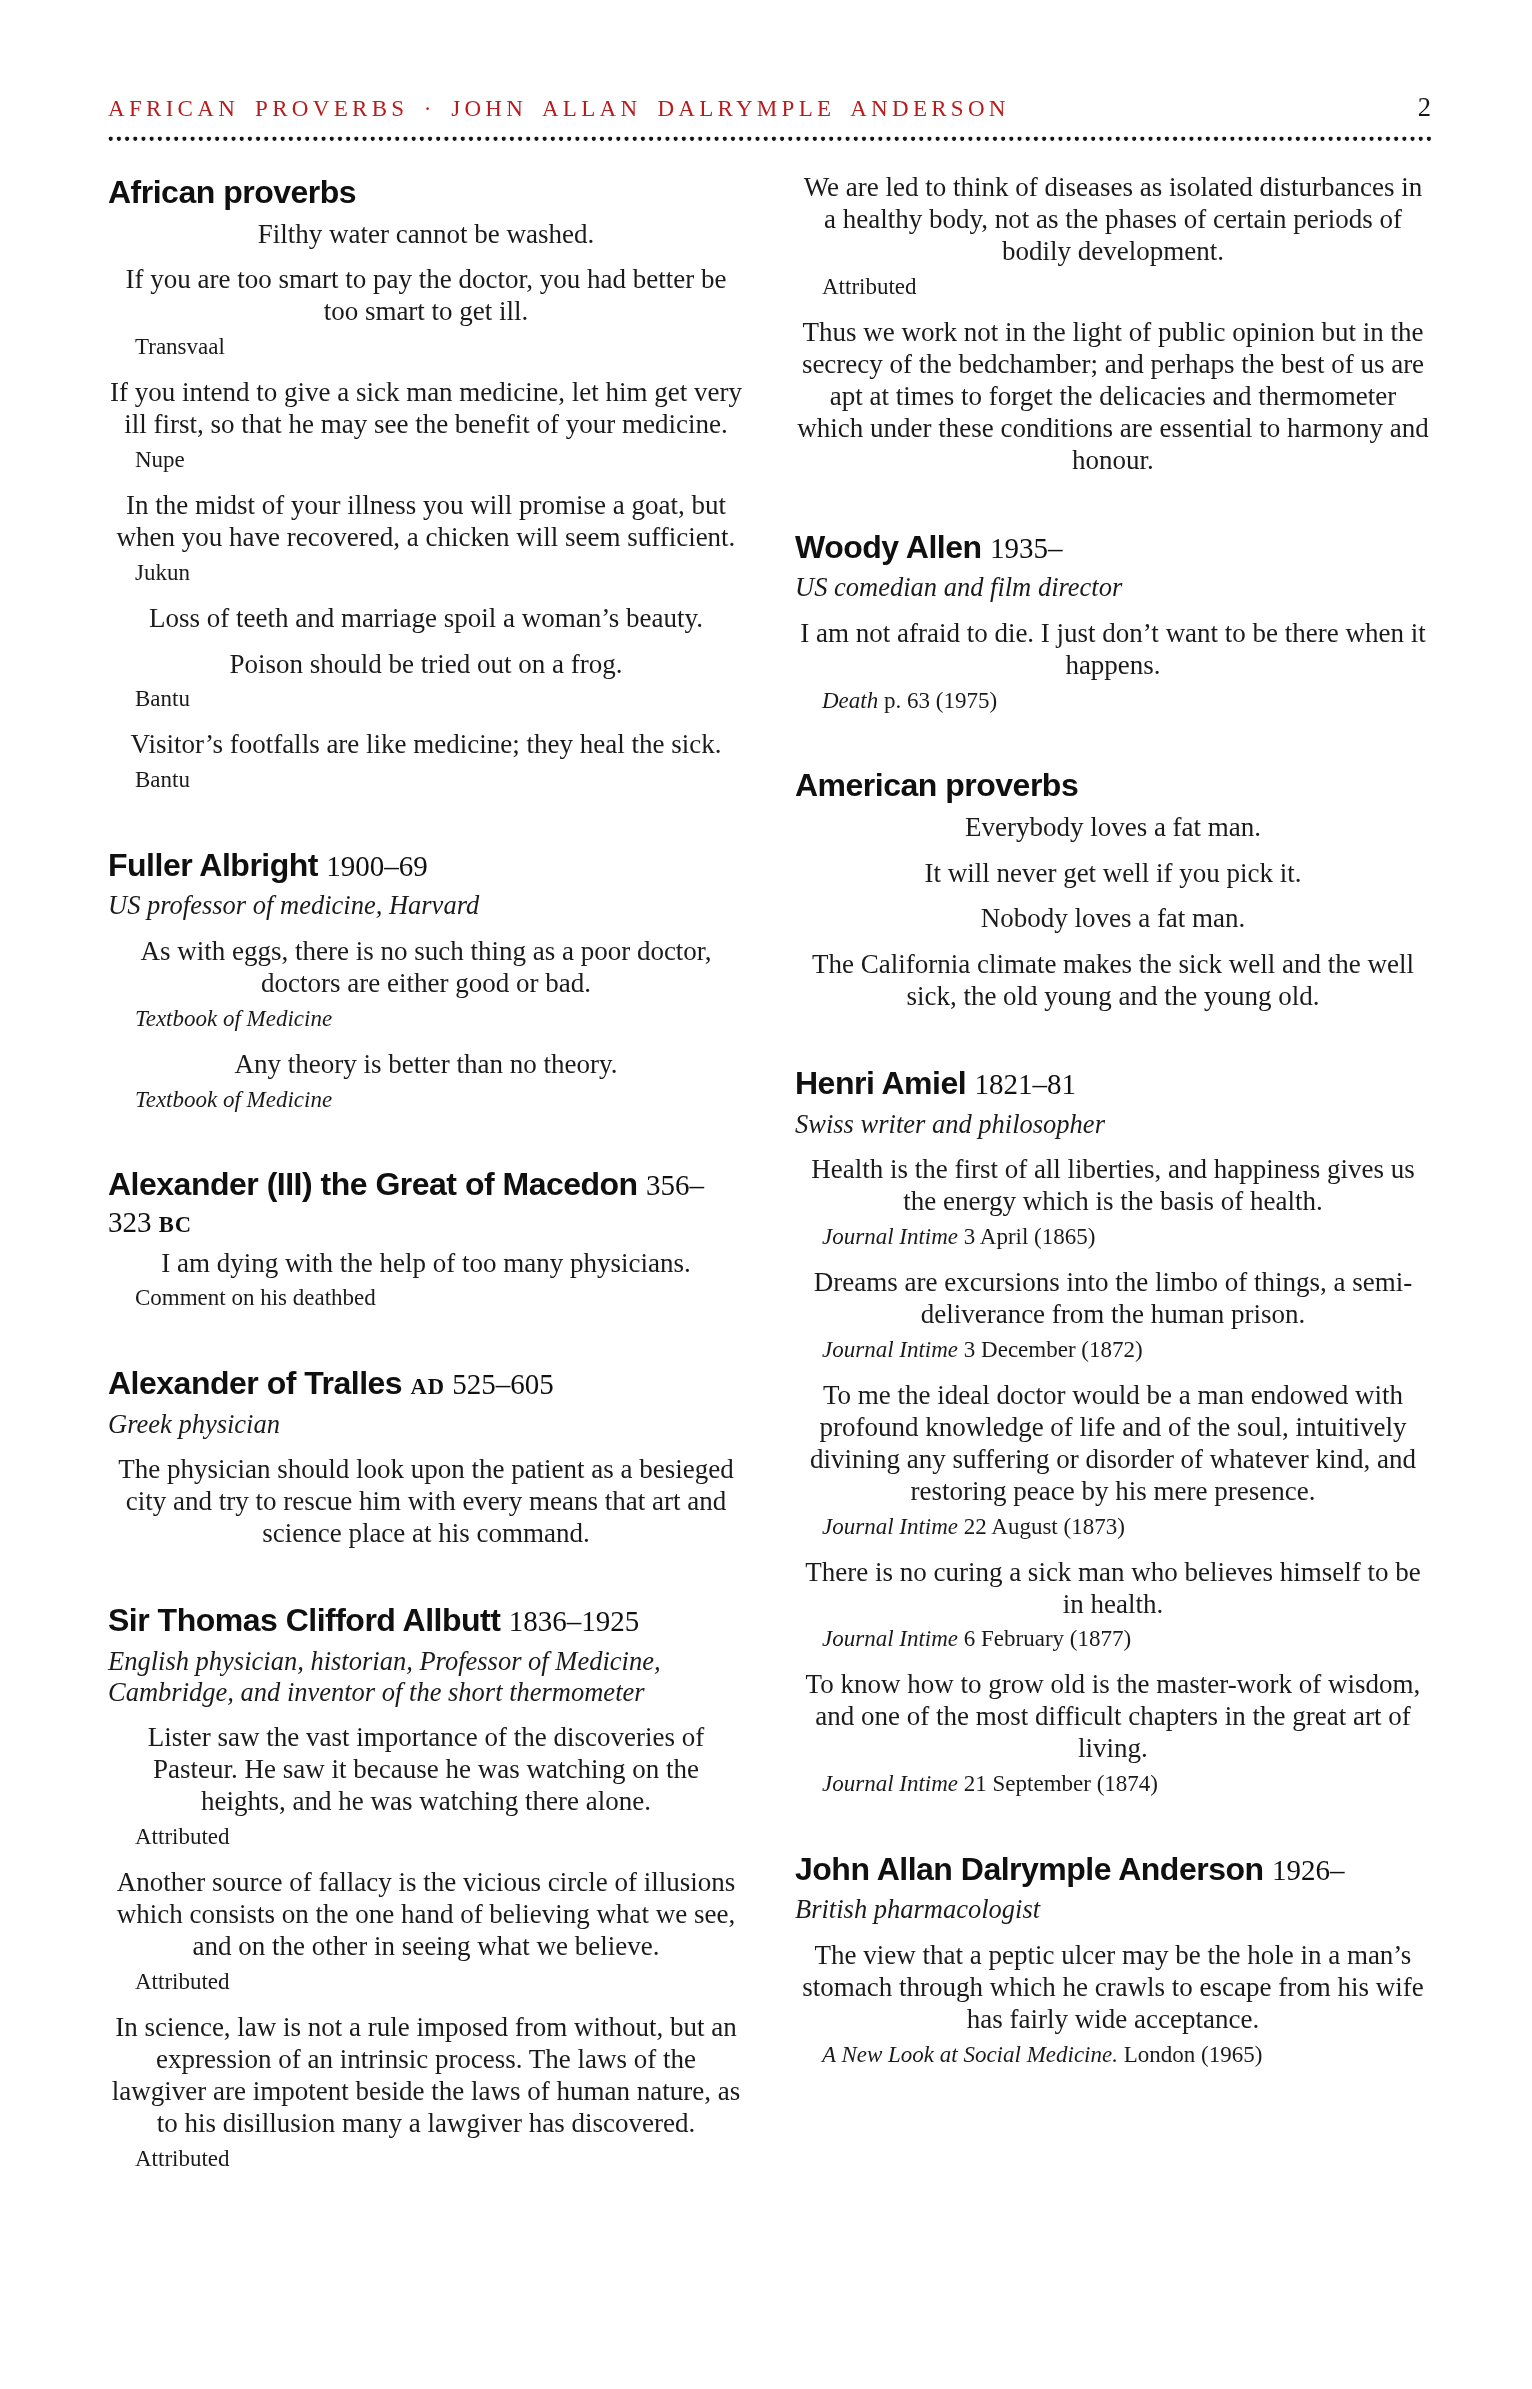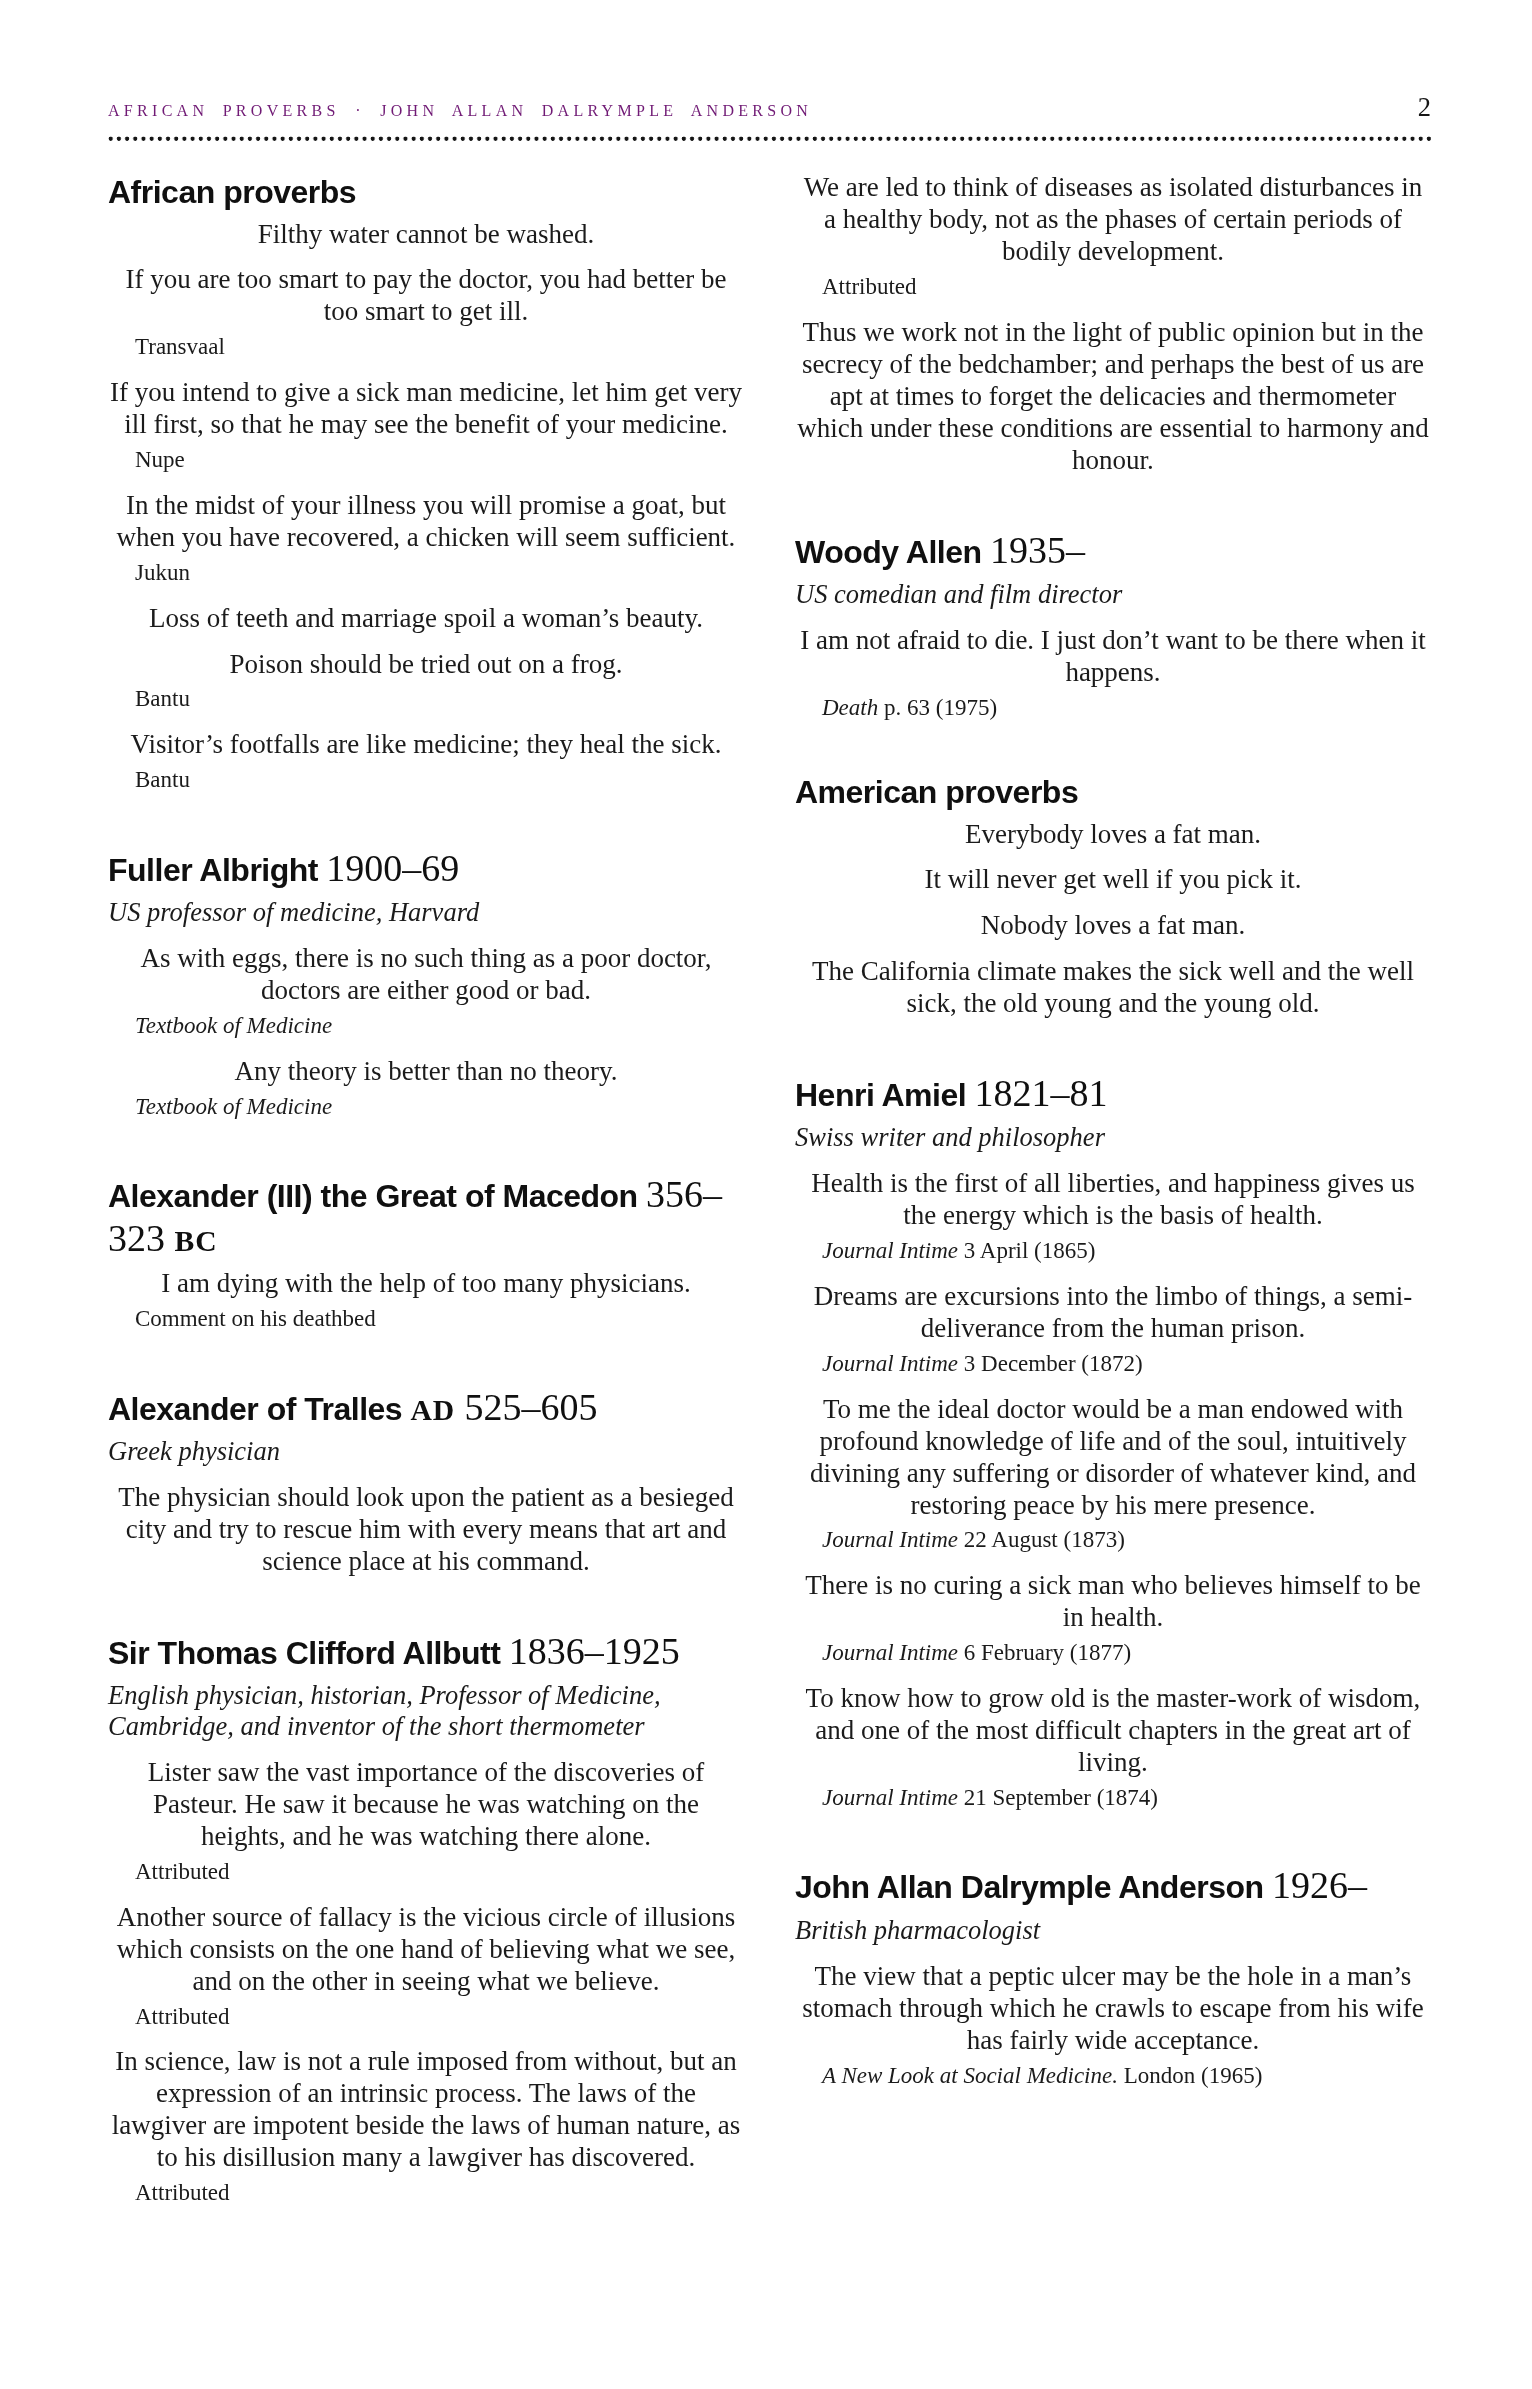--- a/index.html
+++ b/index.html
@@ -13,21 +13,21 @@
     box-sizing: border-box;
     width: 1532px; height: 2389px;
     padding: 92px 101px 0 108px;
     overflow: hidden;
   }
   
   .rh-line {
     display: flex; justify-content: space-between; align-items: baseline;
   }
   .rh-title {
-    font-size: 16px; letter-spacing: 4.3px; word-spacing: 6px; color: #701a75;
+    font-size: 23px; letter-spacing: 4.3px; word-spacing: 6px; color: #b91c1c;
     white-space: nowrap;
   }
   .rh-sep { margin: 0 15.4px; }
   .rh-page { font-size: 26.5px; letter-spacing: 0; color: #161616; }
   .dotted-rule {
     margin-top: 12.8px; height: 6px;
     background-image: radial-gradient(circle at 2.7px 2.7px, #151515 1.8px, transparent 2.4px);
     background-size: 8.2px 6px;
     background-repeat: repeat-x;
   }
@@ -39,21 +39,21 @@
     font-family: "Liberation Sans", sans-serif;
     font-weight: bold;
     font-size: 32px; line-height: 1.15; letter-spacing: -0.5px;
     color: #101010;
     margin: 53px 0 6.8px 0;
   }
   .section:first-child .author-heading { margin-top: 3.4px; }
   .author-dates {
     font-family: "Liberation Serif", serif;
     font-weight: normal; letter-spacing: 0;
-    font-size: 38px;
+    font-size: 29px;
   }
   .author-dates .sc { font-size: 0.78em; letter-spacing: 0.9px; font-weight: bold; }
   .descriptor {
     font-style: italic;
     font-size: 26.5px; line-height: 31px;
     margin: 0 0 13.7px 0;
   }
   .quote {
     font-size: 27px; line-height: 32px;
     margin: 0 0 13.7px 0;

